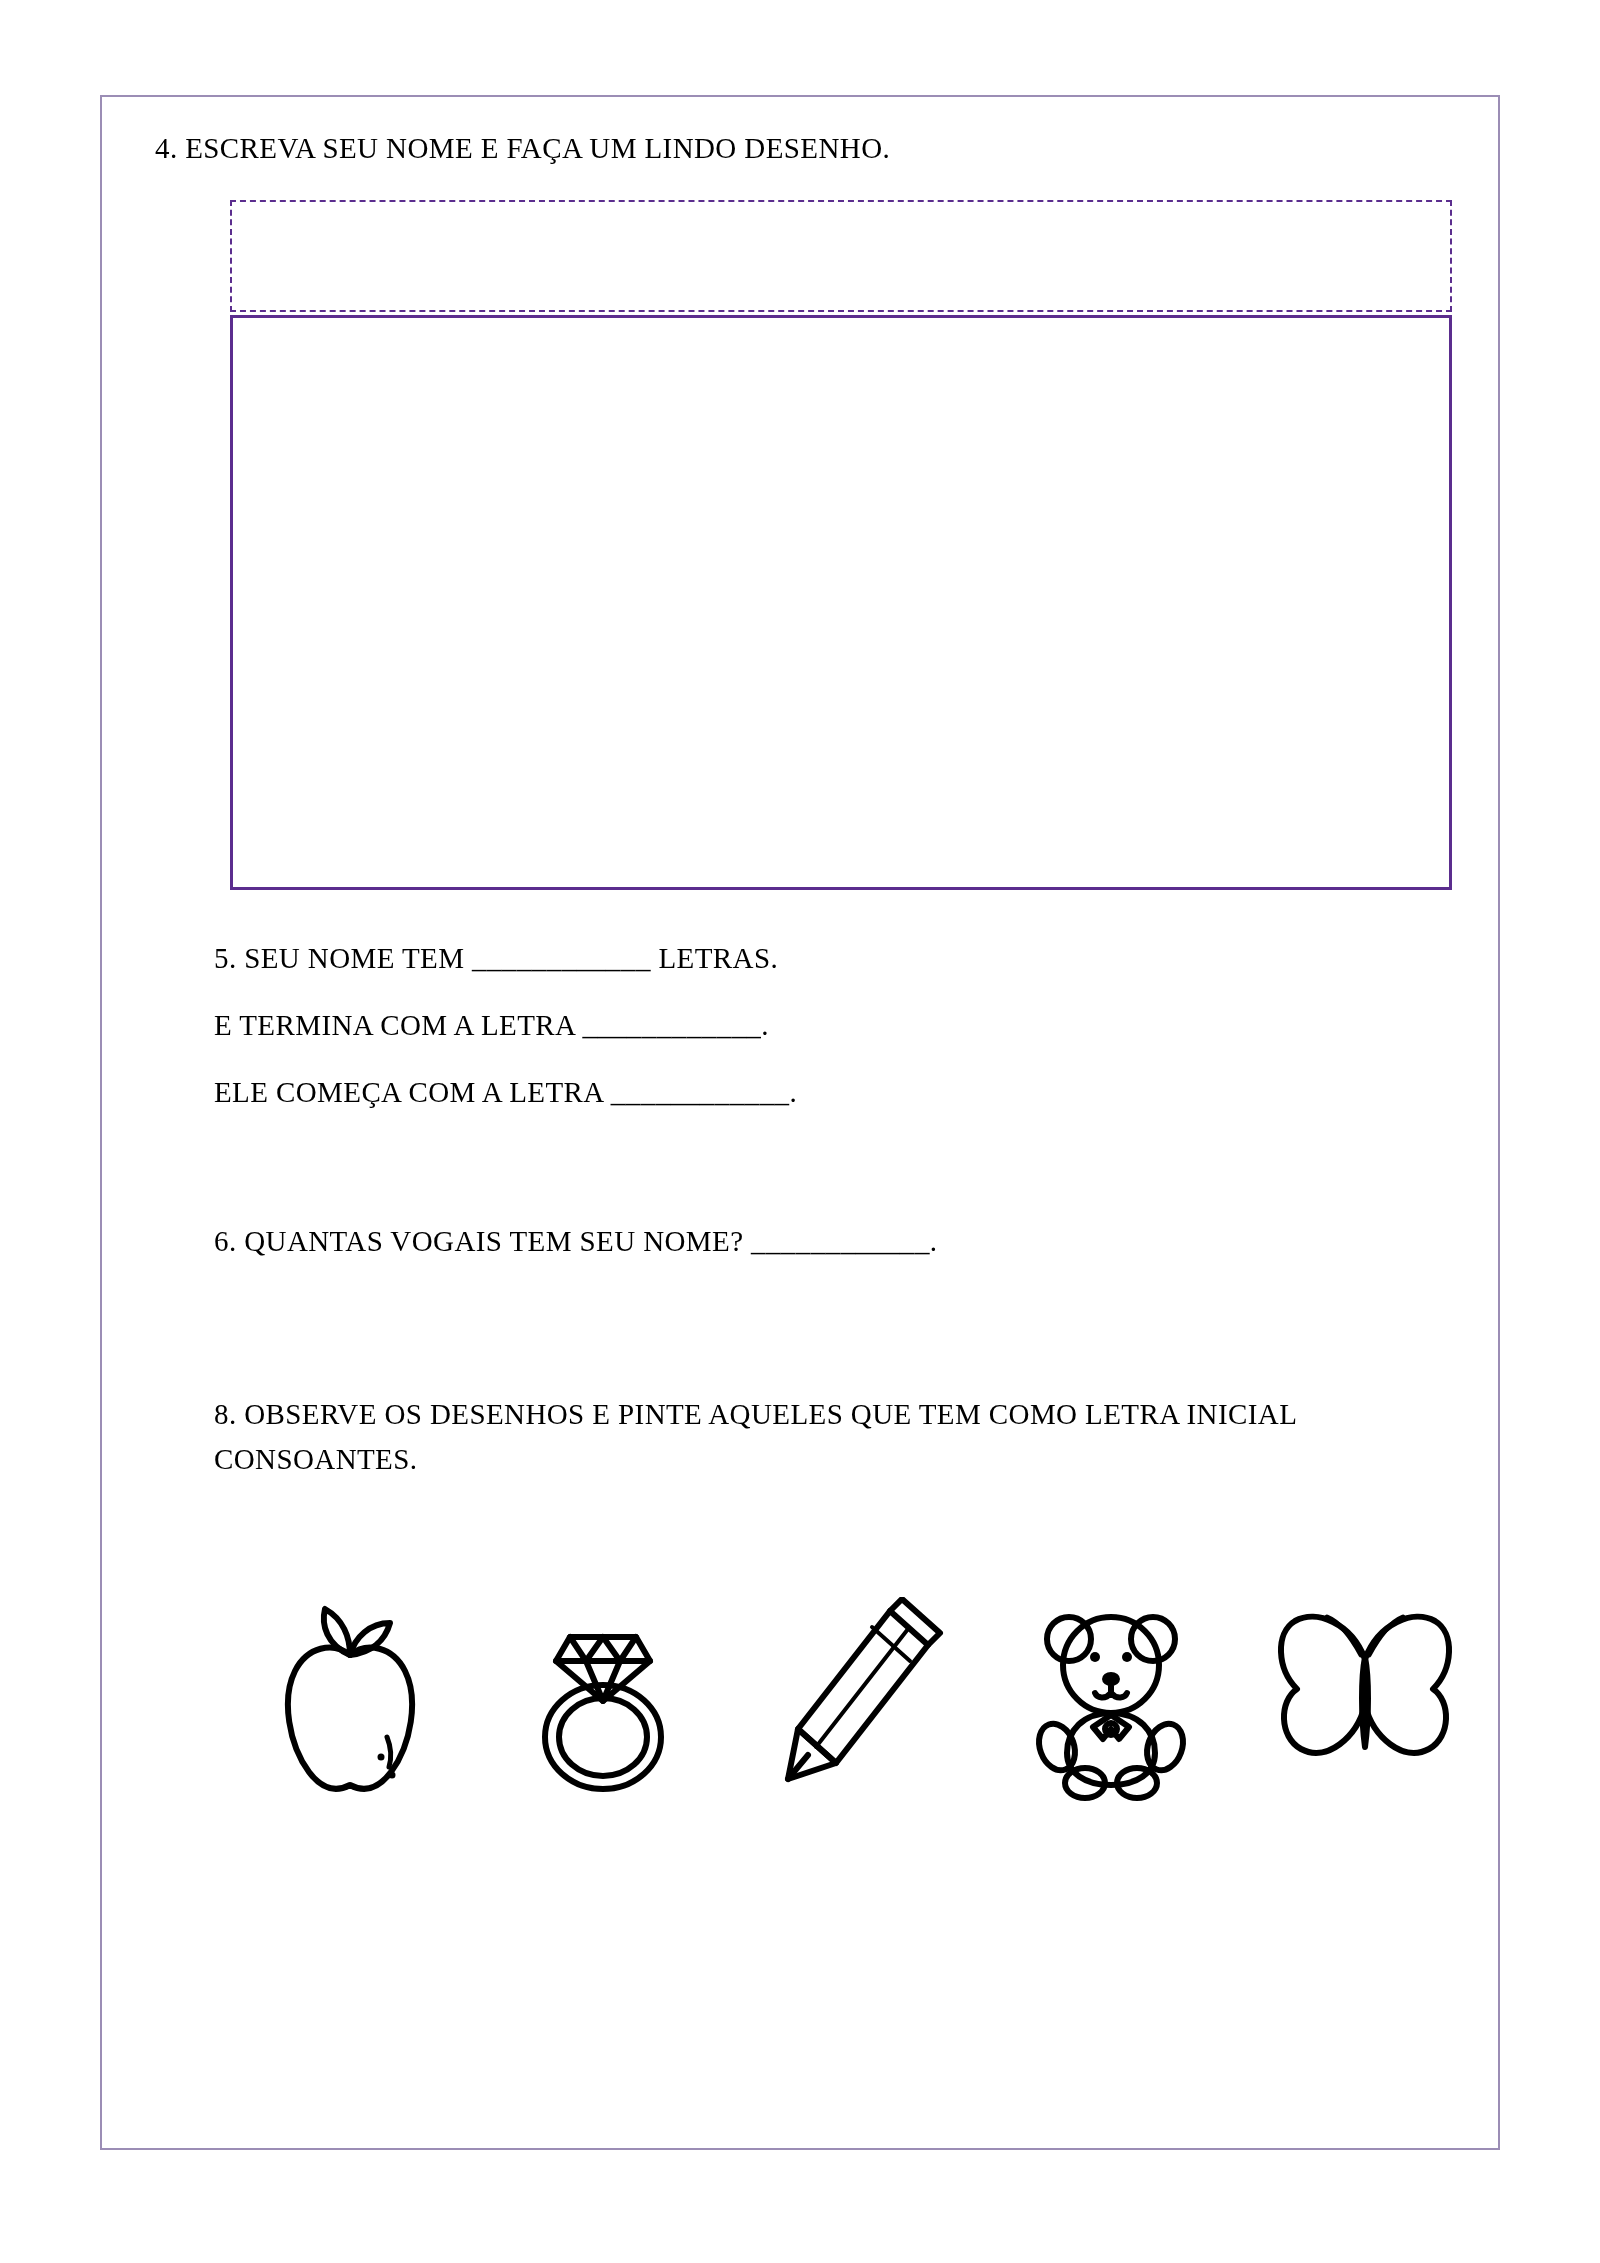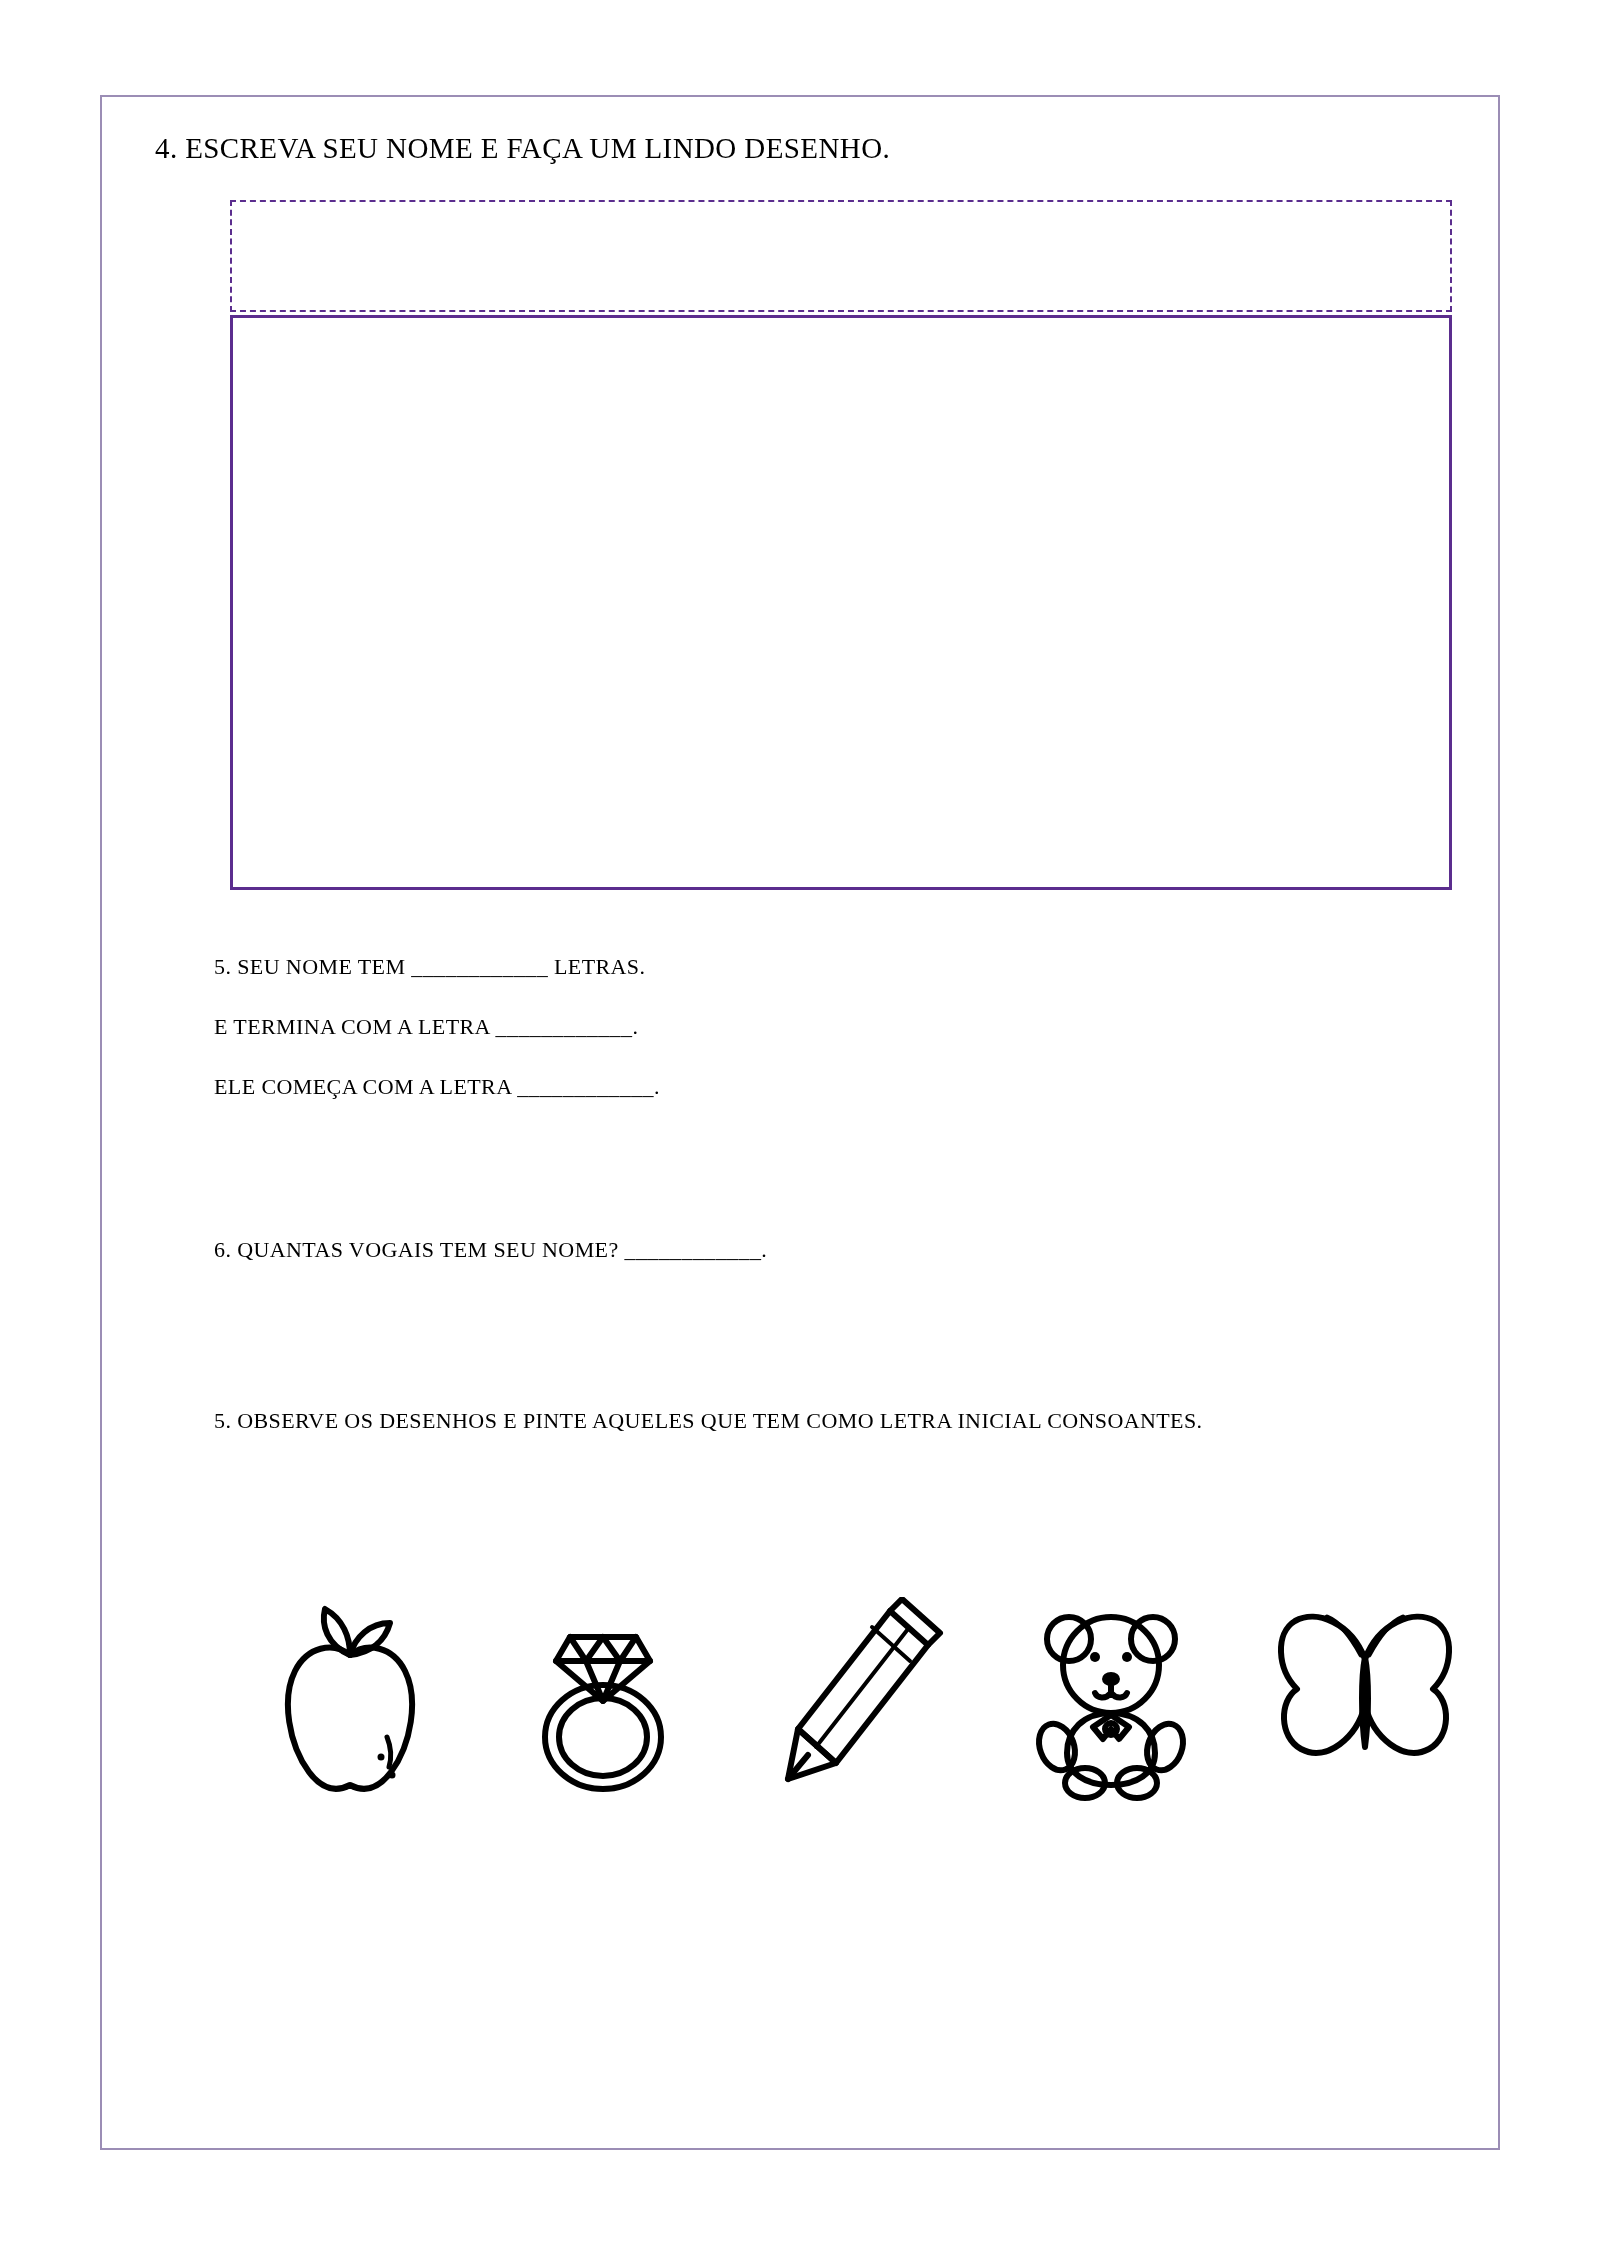--- a/index.html
+++ b/index.html
@@ -57,25 +57,24 @@
     height: 575px;
     border: 3px solid #5b2d8e;
     box-sizing: border-box;
   }
   .q-block {
     position: absolute;
     left: 112px;
     width: 1250px;
   }
   .line-q {
-    font-size: 22px;
+    font-size: 29px;
     letter-spacing: 0.4px;
     margin-bottom: 34px;
     white-space: nowrap;
-    margin-top: 12px;
   }
   .line-q.wrap {
     white-space: normal;
     line-height: 1.55;
   }
   .icons-row {
     position: absolute;
     left: 140px;
     top: 1490px;
     width: 1230px;
@@ -111,21 +110,21 @@
       <div class="line-q">E TERMINA COM A LETRA ____________.</div>
       <div class="line-q">ELE COMEÇA COM A LETRA ____________.</div>
     </div>
 
     <div class="q-block" style="top: 1128px;">
       <div class="line-q">6. QUANTAS VOGAIS TEM SEU NOME? ____________.</div>
     </div>
 
 
     <div class="q-block" style="top: 1295px;">
-      <div class="line-q wrap">5. OBSERVE OS DESENHOS E PINTE AQUELES QUE TEM COMO LETRA INICIAL CONSOANTES.</div>
+      <div class="line-q wrap">8. OBSERVE OS DESENHOS E PINTE AQUELES QUE TEM COMO LETRA INICIAL CONSOANTES.</div>
     </div>
 
     <div class="icons-row">
 
       <div class="icon-cell">
         <svg width="190" height="210" viewBox="0 0 190 210" fill="none" stroke="#000" stroke-width="6" stroke-linecap="round" stroke-linejoin="round">
           <path d="M95 58 C95 40 88 22 70 12 C66 28 72 48 95 58 Z"></path>
           <path d="M95 58 C100 40 115 26 135 26 C130 44 116 56 95 58 Z"></path>
           <path d="M95 58 C78 44 52 50 40 74 C26 102 34 148 54 175 C66 191 80 196 95 188 C110 196 124 191 136 175 C156 148 164 102 150 74 C138 50 112 44 95 58 Z"></path>
           <path d="M132 140 C136 150 137 160 134 170" stroke-width="5"></path>

